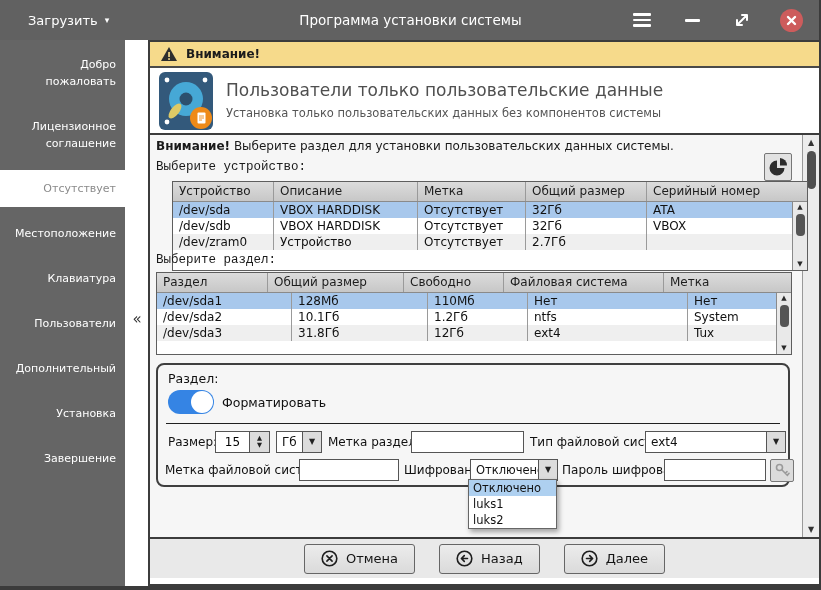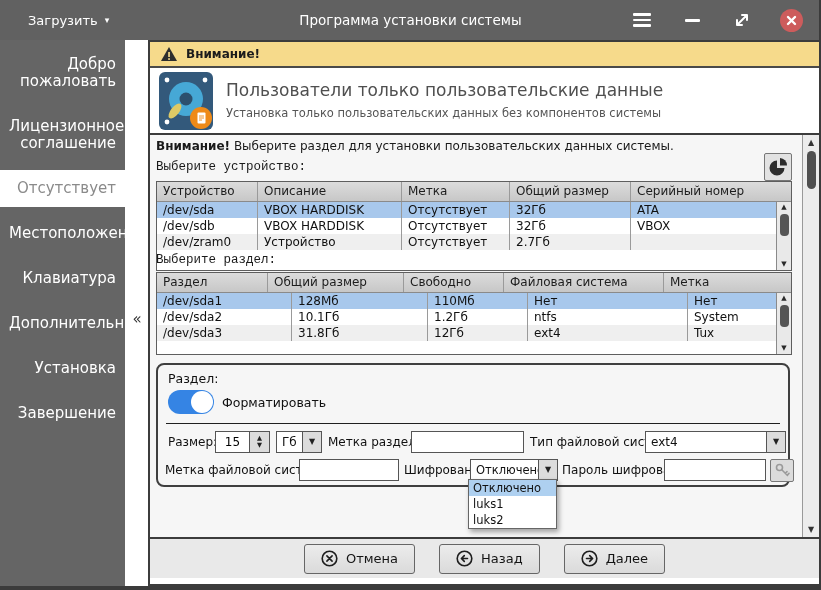--- a/index.html
+++ b/index.html
@@ -17,21 +17,21 @@
   .win-controls { position:absolute; right:18px; top:0; height:40px; display:flex; align-items:center; gap:26px; }
   .wc-btn { width:24px; height:24px; display:flex; align-items:center; justify-content:center; }
   .hamburger { display:flex; flex-direction:column; gap:3px; }
   .hamburger span { display:block; width:18px; height:2.6px; background:#fff; border-radius:1px; }
   .min-bar { width:15px; height:3px; background:#fff; border-radius:1px; }
   .close-btn { width:23px; height:23px; border-radius:50%; background:#cd5c5c;
     display:flex; align-items:center; justify-content:center; }
 
   
   .sidebar { position:absolute; left:0; top:40px; width:125px; height:550px; background:#656565; padding-top:6px; }
-  .side-item { color:#fff; font-size:15px; line-height:17px; text-align:right;
+  .side-item { color:#fff; font-size:11px; line-height:17px; text-align:right;
     padding:10px 9px; margin-bottom:8px; cursor:default; }
   .side-item.active { background:#fff; color:#8a8a8a; }
   .gutter { position:absolute; left:125px; top:40px; width:23px; height:550px; background:#fff; }
   .collapse-btn { position:absolute; left:3px; top:268px; width:18px; height:22px;
     font-size:15px; color:#333; text-align:center; line-height:22px; cursor:default; }
 
   
   .panel { position:absolute; left:148px; top:40px; width:673px; height:547px; background:#fff;
     border:2px solid #3c3c3c; border-bottom-width:3px; }
   .banner { height:26px; background:#f6da8b; border-bottom:2px solid #4a4a4a;
@@ -67,21 +67,21 @@
   .tr:nth-child(odd) { background:#efefef; }
   .tr.selected { background:#a8c8ec; }
   .td { font-size:12px; color:#111; padding:0 6px; line-height:16px; border-right:1px solid #9a9a9a;
     white-space:nowrap; overflow:hidden; }
   .td:last-child, .th:last-child { border-right:none; flex:1; }
   .tscroll { width:15px; border-left:1px solid #8a8a8a; background:#e9e9e9;
     display:flex; flex-direction:column; align-items:center; }
   .ts-arrow { font-size:7px; color:#2a2a2a; height:11px; line-height:11px; }
   .ts-thumb { width:9px; height:22px; background:#555; border-radius:4px; margin:1px 0; }
   .ts-fill { flex:1; }
-  .dev { top:46px; left:6px; height:90px; }
+  .dev { top:46px; left:22px; height:90px; }
   .dev .th:nth-child(1){ width:101px; } .dev .th:nth-child(2){ width:144px; }
   .dev .th:nth-child(3){ width:108px; } .dev .th:nth-child(4){ width:121px; }
   .dev .c0{ width:101px; } .dev .c1{ width:144px; } .dev .c2{ width:108px; } .dev .c3{ width:121px; }
   .part { top:137px; left:6px; height:83px; }
   .part .th:nth-child(1){ width:111px; } .part .th:nth-child(2){ width:136px; }
   .part .th:nth-child(3){ width:100px; } .part .th:nth-child(4){ width:160px; }
   .part .c0{ width:135px; } .part .c1{ width:136px; } .part .c2{ width:100px; } .part .c3{ width:160px; }
 
   
   .groupbox { position:absolute; left:6px; top:228px; width:634px; height:124px;
@@ -157,20 +157,21 @@
     </div>
   </div>
 
   <nav class="sidebar">
 
   <div class="side-item">Добро пожаловать</div>
       <div class="side-item">Лицензионное соглашение</div>
       <div class="side-item active">Отсутствует</div>
       <div class="side-item">Местоположение</div>
       <div class="side-item">Клавиатура</div>
+      <div class="side-item">Пользователи</div>
       <div class="side-item">Дополнительный</div>
       <div class="side-item">Установка</div>
       <div class="side-item">Завершение</div>
     </nav>
   <div class="gutter">
     <div class="collapse-btn">«</div>
   </div>
 
   <div class="panel">
 

